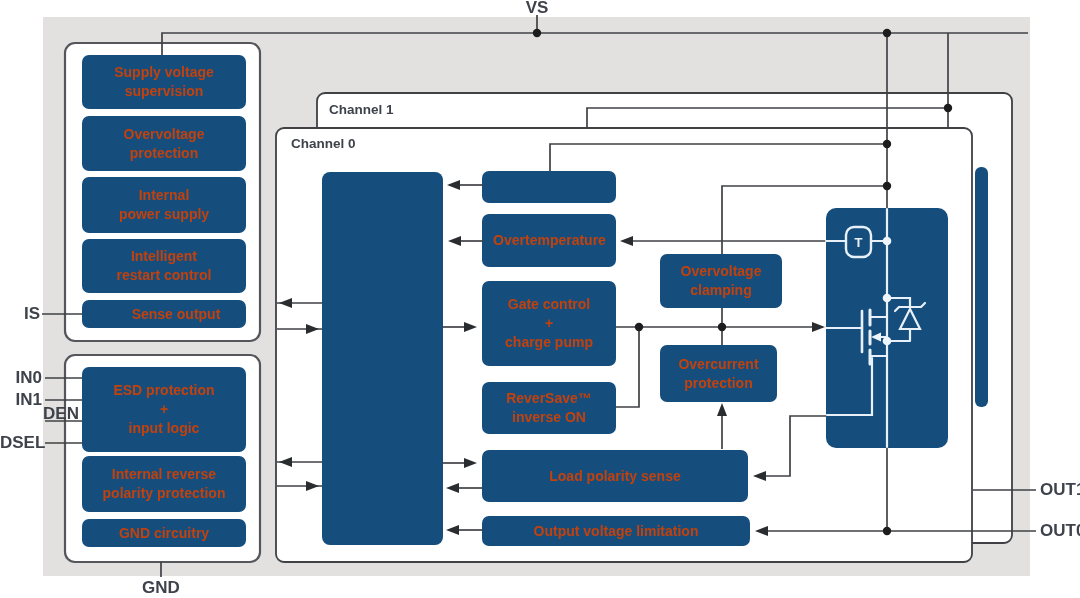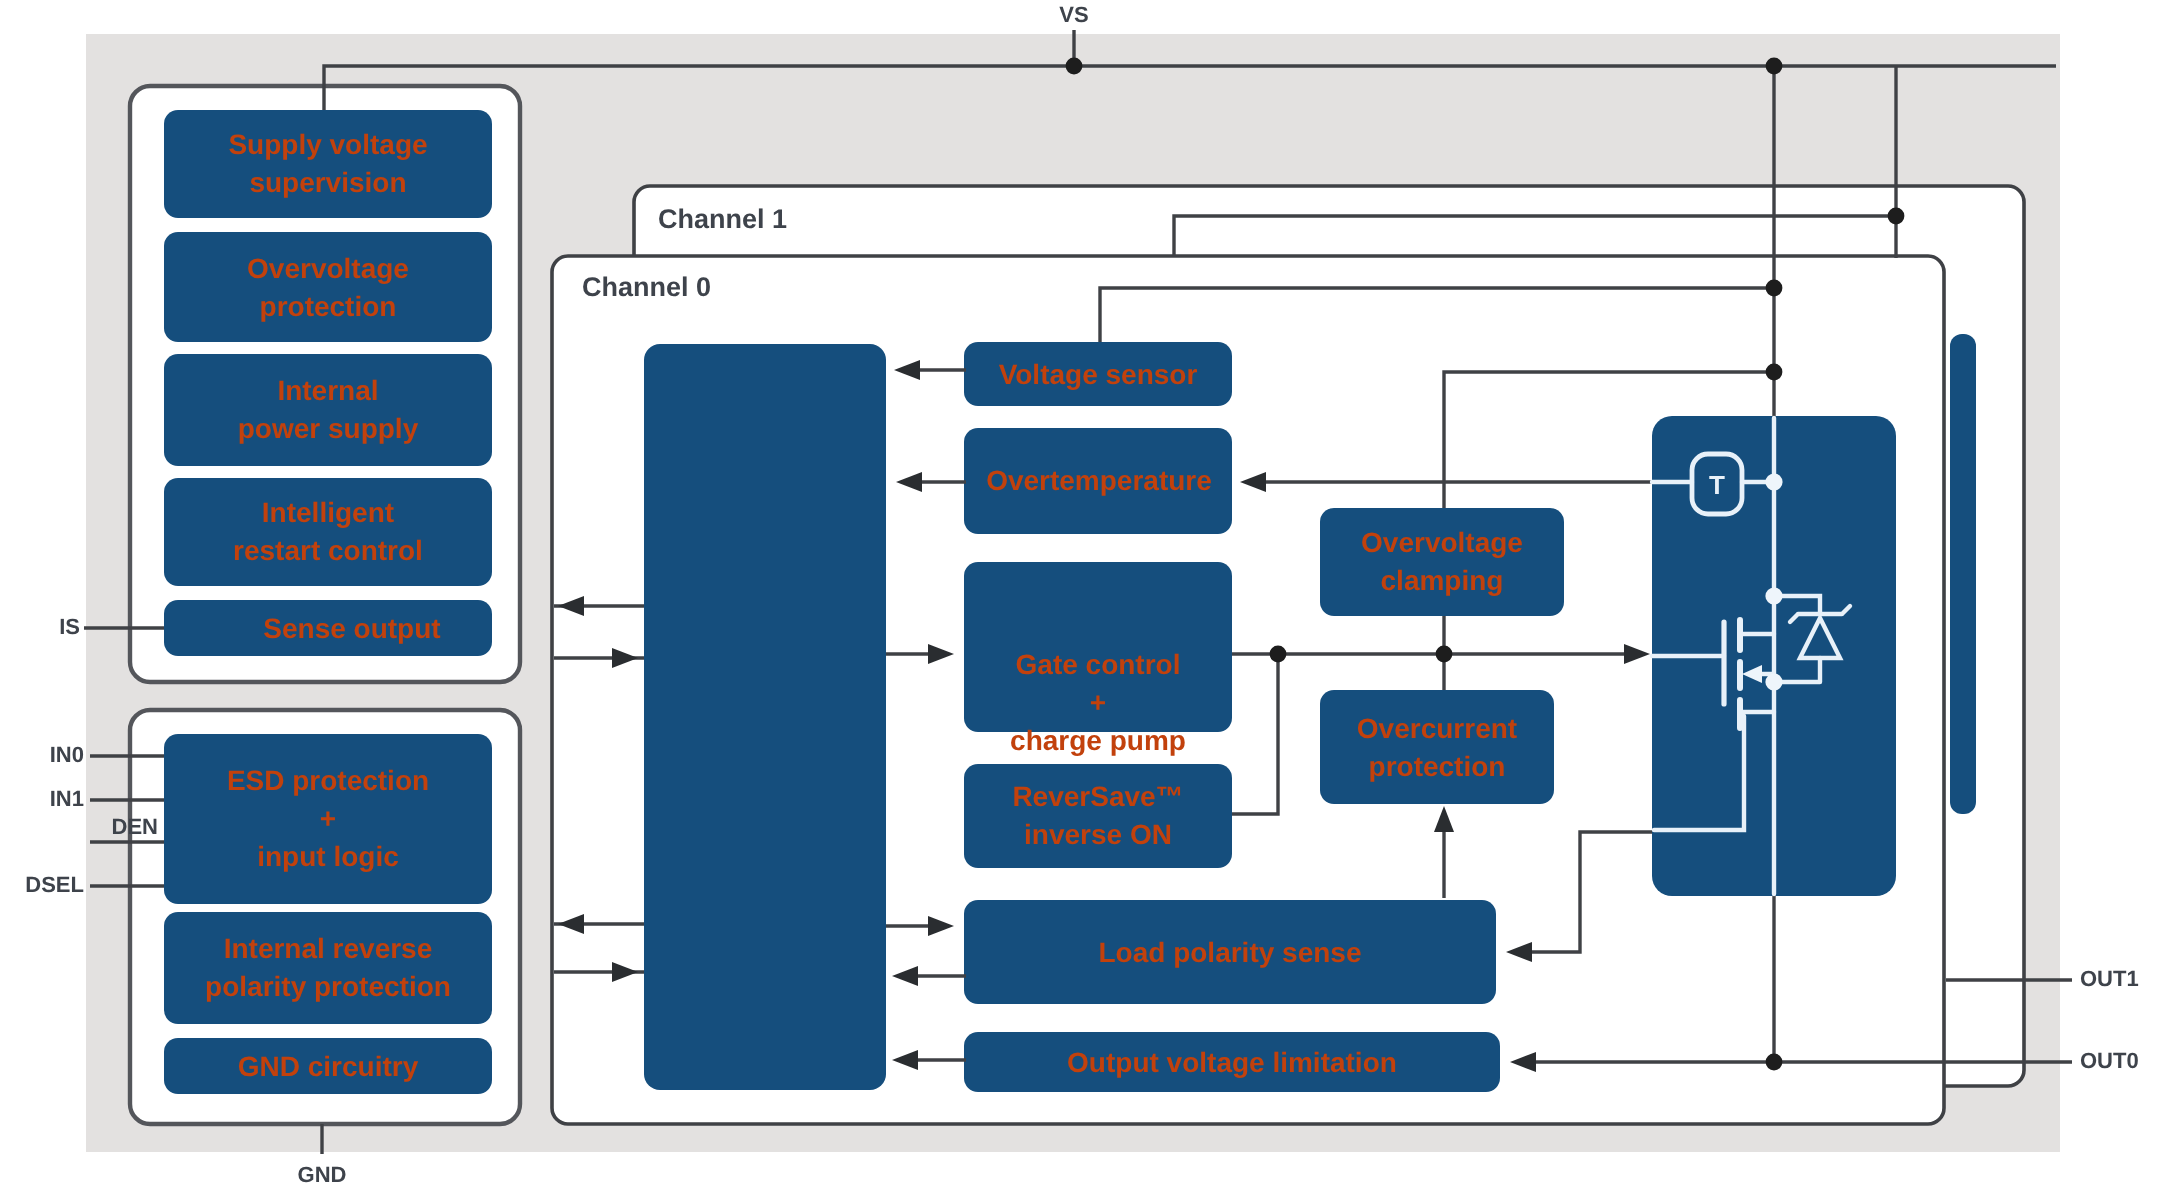--- a/index.html
+++ b/index.html
@@ -8,21 +8,21 @@
     font-family:"Liberation Sans","DejaVu Sans",sans-serif;
   }
   .stage svg{position:absolute;left:0;top:0;}
   .layer{position:absolute;left:0;top:0;width:1080px;height:598px;}
   .lbl{
     position:absolute;display:flex;align-items:center;justify-content:center;
     text-align:center;color:#c2410c;font-weight:bold;font-size:14px;line-height:19px;
     white-space:pre-line;letter-spacing:0px;
   }
   .pin{
-    position:absolute;color:#3E434B;font-weight:bold;font-size:11px;line-height:16px;
+    position:absolute;color:#3E434B;font-weight:bold;font-size:17px;line-height:16px;
     white-space:nowrap;
   }
   .pin.right{text-align:right;}
   .chan{
     position:absolute;color:#3E434B;font-weight:bold;font-size:13.5px;line-height:16px;
     white-space:nowrap;
   }
   .tbadge{
     position:absolute;display:flex;align-items:center;justify-content:center;
     color:#E8F1F9;font-weight:bold;font-size:13px;
@@ -178,23 +178,22 @@
 restart control</div>
   <div class="lbl" style="left:82px;top:300px;width:164px;height:28px;padding-left:12px;">Sense output</div>
 
   <div class="lbl" style="left:82px;top:367px;width:164px;height:85px;">ESD protection
 +
 input logic</div>
   <div class="lbl" style="left:82px;top:456px;width:164px;height:56px;">Internal reverse
 polarity protection</div>
   <div class="lbl" style="left:82px;top:519px;width:164px;height:28px;">GND circuitry</div>
 
-  <div class="lbl" style="left:482px;top:171px;width:134px;height:32px;">Voltage sensor</div>
   <div class="lbl" style="left:482px;top:214px;width:135px;height:53px;">Overtemperature</div>
-  <div class="lbl" style="left:482px;top:281px;width:134px;height:85px;margin-top:28px;">Gate control
+  <div class="lbl" style="left:482px;top:281px;width:134px;height:85px;">Gate control
 +
 charge pump</div>
   <div class="lbl" style="left:482px;top:382px;width:134px;height:52px;">ReverSave™
 inverse ON</div>
   <div class="lbl" style="left:482px;top:450px;width:266px;height:52px;">Load polarity sense</div>
   <div class="lbl" style="left:482px;top:516px;width:268px;height:30px;">Output voltage limitation</div>
   <div class="lbl" style="left:660px;top:254px;width:122px;height:54px;">Overvoltage
 clamping</div>
   <div class="lbl" style="left:660px;top:345px;width:117px;height:57px;">Overcurrent
 protection</div>

